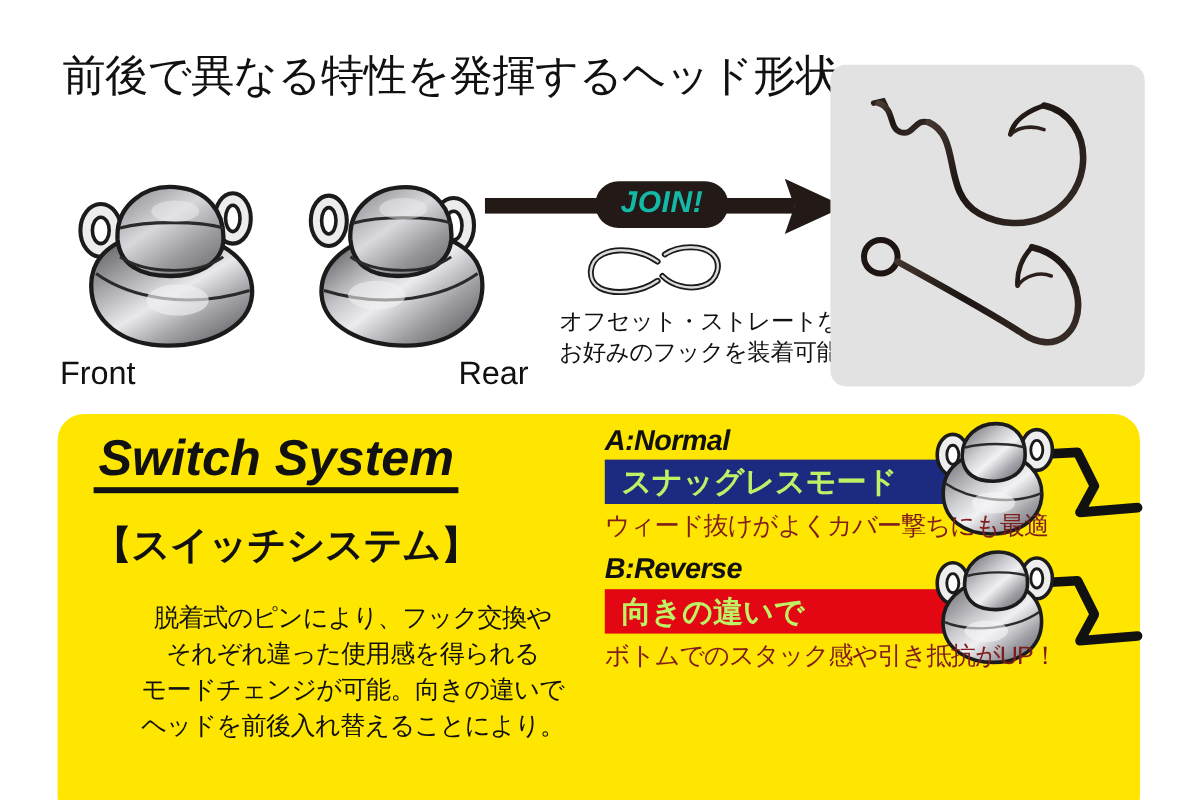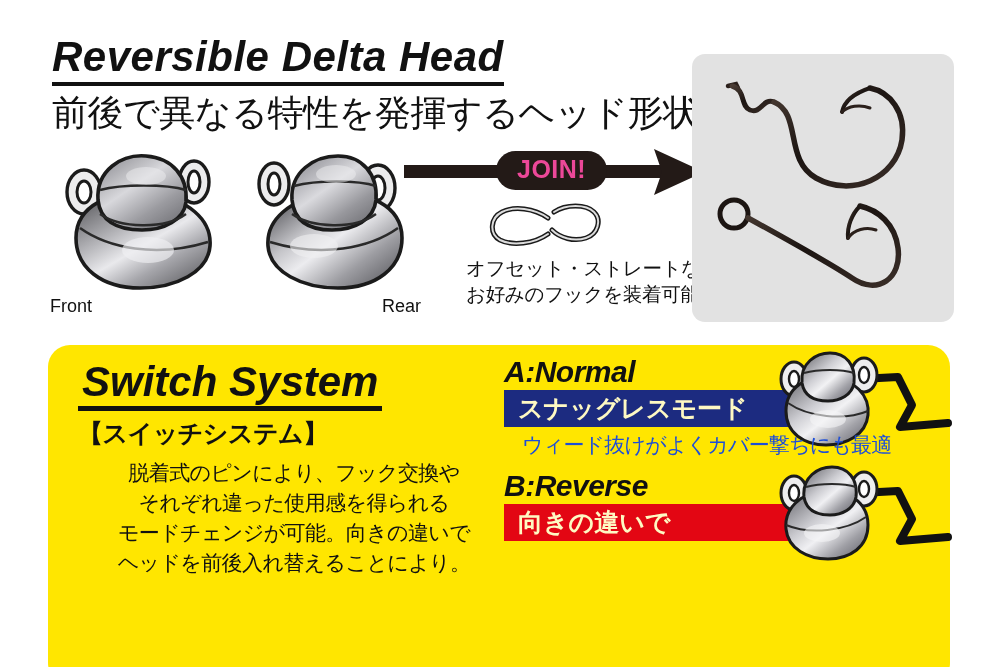--- a/index.html
+++ b/index.html
@@ -52,45 +52,46 @@
   }
 
   
   .jig-figure {
     position: absolute;
   }
   #jig-front { left: 60px; top: 142px; }
   #jig-rear  { left: 248px; top: 142px; }
   .jig-label {
     position: absolute;
-    font-size: 18px;
+    font-size: 27px;
     color: #111111;
     letter-spacing: 0px;
   }
   #label-front { left: 50px; top: 296px; }
   #label-rear  { left: 382px; top: 296px; }
 
   
   #join-arrow-wrap {
     position: absolute;
     left: 404px;
     top: 147px;
     width: 300px;
     height: 52px;
   }
   #join-badge {
     position: absolute;
     left: 92px;
     top: 4px;
     background: #231a17;
-    color: #ec4899;
+    color: #14b8a6;
     border-radius: 22px;
     padding: 3px 21px 5px 21px;
     font-size: 25px;
     font-weight: 700;
+    font-style: italic;
     letter-spacing: 0.5px;
     z-index: 3;
     line-height: 1.25;
   }
 
   
   #split-ring { position: absolute; left: 486px; top: 198px; }
   #hook-caption {
     position: absolute;
     left: 466px;
@@ -137,50 +138,50 @@
     font-style: italic;
     letter-spacing: 0px;
     color: #111111;
     display: inline-block;
     padding: 0 4px 2px 4px;
     border-bottom: 5px solid #111111;
     line-height: 1.08;
     white-space: nowrap;
   }
   #switch-title-jp {
-    margin-top: 6px;
-    font-size: 25px;
+    margin-top: 22px;
+    font-size: 32px;
     font-weight: 700;
     letter-spacing: -0.5px;
     color: #111111;
     white-space: nowrap;
   }
   #switch-body {
-    margin-top: 8px;
+    margin-top: 24px;
     font-size: 21px;
     line-height: 1.42;
     letter-spacing: -0.6px;
     color: #111111;
     text-align: center;
     padding-right: 8px;
   }
   #switch-body div { white-space: nowrap; }
 
   
   #switch-right {
     position: absolute;
     left: 456px;
     top: 10px;
     width: 446px;
   }
   .mode-block { position: relative; }
   .mode-block + .mode-block { margin-top: 10px; }
 
   .mode-heading {
-    font-size: 30px;
+    font-size: 24px;
     font-weight: 700;
     font-style: italic;
     letter-spacing: -0.5px;
     color: #111111;
     line-height: 1.1;
     position: relative;
     z-index: 4;
     white-space: nowrap;
   }
   .mode-banner {
@@ -189,51 +190,49 @@
     display: flex;
     align-items: center;
     padding-left: 14px;
     width: 310px;
     position: relative;
     z-index: 2;
   }
   .mode-banner.navy { background: #1c2b80; }
   .mode-banner.red  { background: #e30613; }
   .mode-banner-text {
-    color: #fef9c3;
+    color: #bef264;
     font-size: 25px;
     font-weight: 700;
     letter-spacing: 0px;
     white-space: nowrap;
   }
   .mode-caption {
     margin-top: 4px;
     font-size: 21px;
     letter-spacing: -0.8px;
-    color: #1d4ed8;
+    color: #7f1d1d;
     position: relative;
     z-index: 4;
     white-space: nowrap;
-    margin-left: 18px;
   }
   .mode-jig {
     position: absolute;
     right: -8px;
     top: -10px;
     z-index: 3;
     pointer-events: none;
   }
 </style>
 </head>
 <body>
 
 <div id="top-section">
 
   <div id="title-block">
-    <div id="main-title">Reversible Delta Head</div>
     <div id="main-subtitle">前後で異なる特性を発揮するヘッド形状</div>
   </div>
 
   <div class="jig-figure" id="jig-front">
     <svg width="170" height="152" viewBox="0 0 170 152">
       <defs>
         <linearGradient id="bodyGradF" x1="0.15" y1="0.1" x2="0.85" y2="0.95">
           <stop offset="0%" stop-color="#6e6e72"></stop>
           <stop offset="32%" stop-color="#b9b9bd"></stop>
           <stop offset="52%" stop-color="#e9e9ec"></stop>
@@ -408,20 +407,21 @@
           <ellipse cx="56" cy="74" rx="18" ry="9" fill="#f5f5f7" opacity="0.6"></ellipse>
         </svg>
       </div>
     </div>
 
     <div class="mode-block">
       <div class="mode-heading">B:Reverse</div>
       <div class="mode-banner red">
         <span class="mode-banner-text">向きの違いで</span>
       </div>
+      <div class="mode-caption">ボトムでのスタック感や引き抵抗がUP！</div>
       <div class="mode-jig">
         <svg width="186" height="104" viewBox="0 0 186 104">
           <defs>
             <linearGradient id="jigB" x1="0.1" y1="0.1" x2="0.9" y2="0.95">
               <stop offset="0%" stop-color="#7a7a80"></stop>
               <stop offset="35%" stop-color="#cbcbd0"></stop>
               <stop offset="55%" stop-color="#f0f0f3"></stop>
               <stop offset="80%" stop-color="#9f9fa5"></stop>
               <stop offset="100%" stop-color="#6f6f77"></stop>
             </linearGradient>

